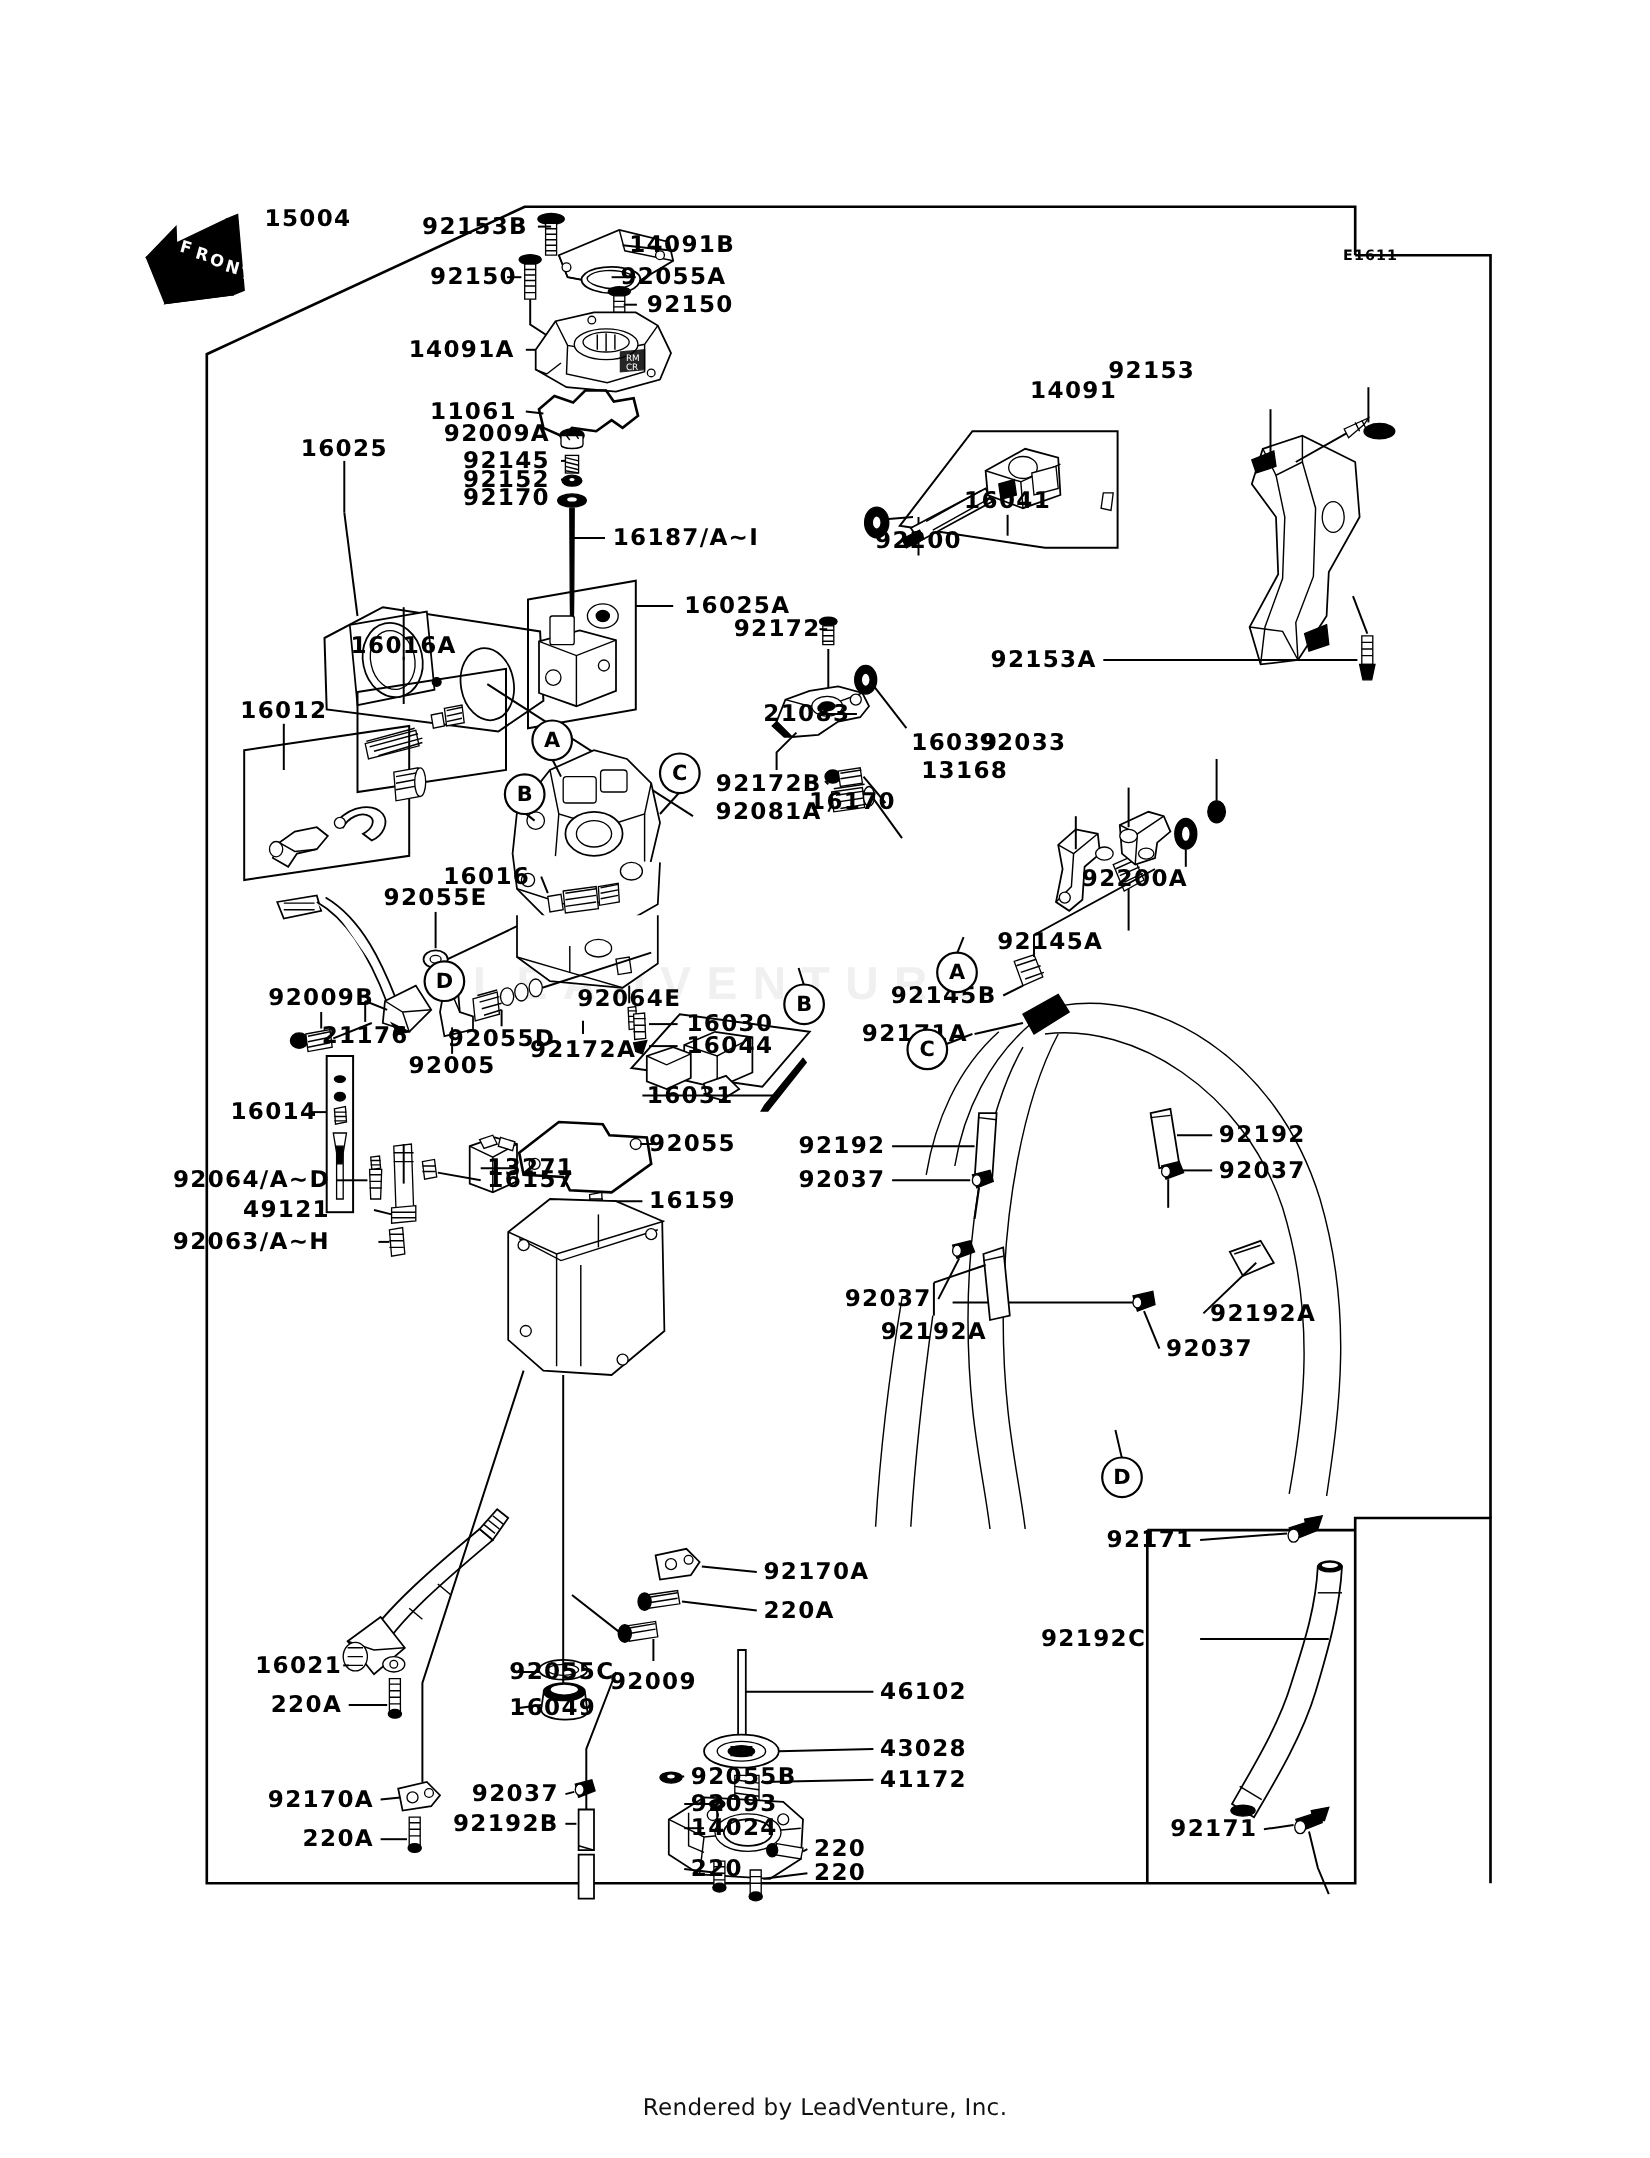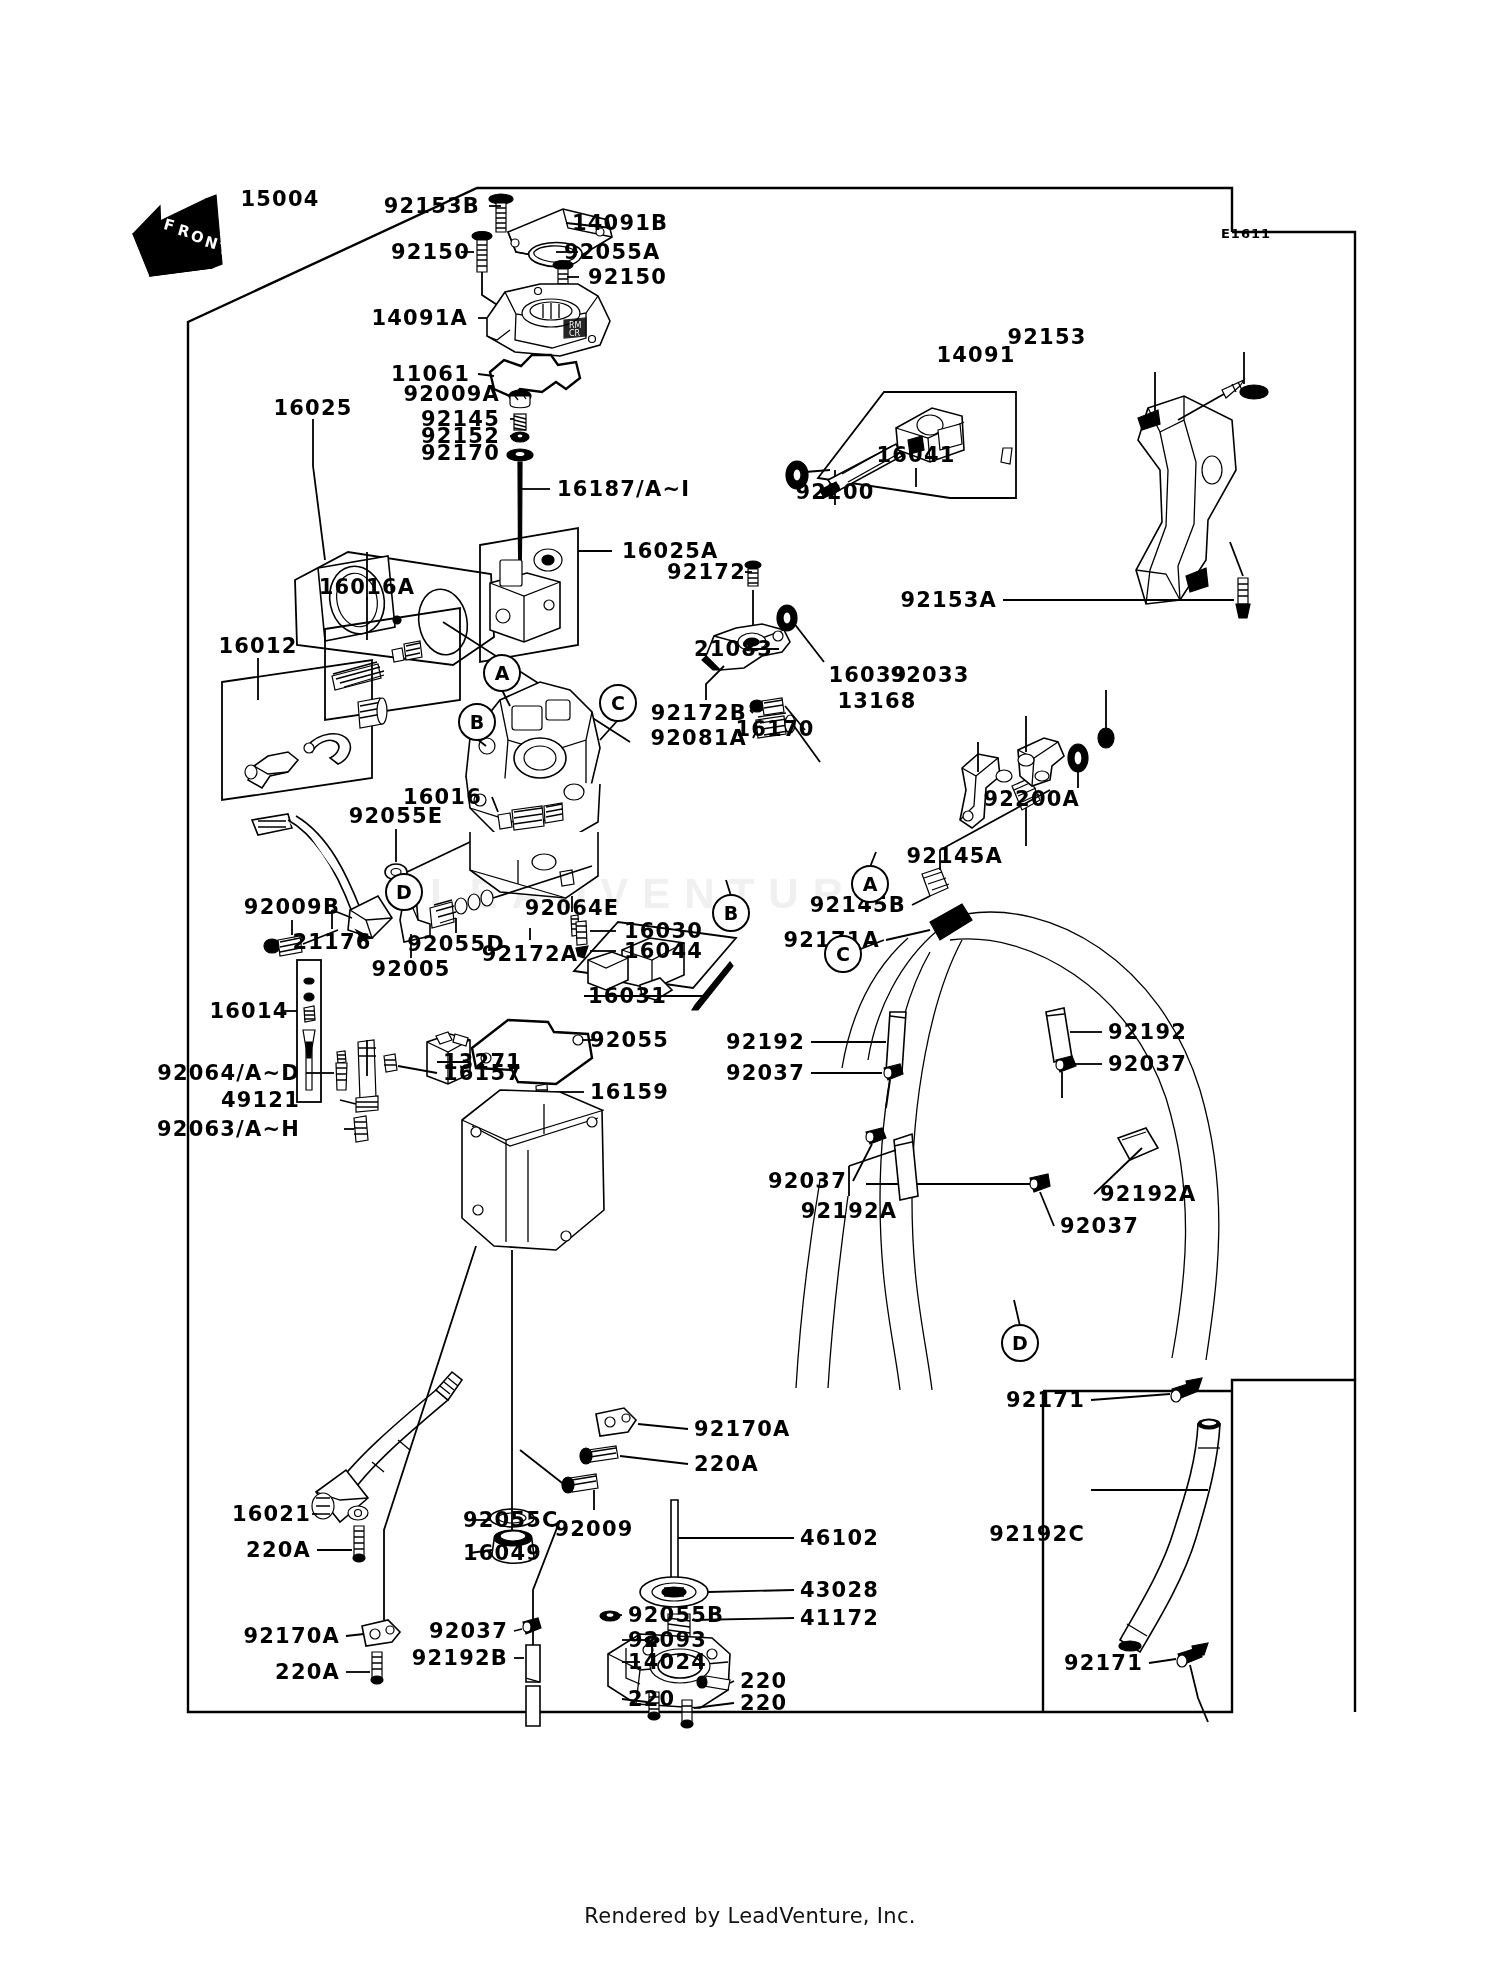--- a/index.html
+++ b/index.html
@@ -919,21 +919,21 @@
       <div class="lbl r" style="left: 880px; top: 940px;">92171A</div>
       <div class="lbl r" style="left: 805px; top: 1042px;">92192</div>
       <div class="lbl r" style="left: 805px; top: 1073px;">92037</div>
       <div class="lbl l" style="left: 1108px; top: 1032px;">92192</div>
       <div class="lbl l" style="left: 1108px; top: 1064px;">92037</div>
       <div class="lbl l" style="left: 1100px; top: 1194px;">92192A</div>
       <div class="lbl l" style="left: 1060px; top: 1226px;">92037</div>
       <div class="lbl c" style="left: 849px; top: 1211px;">92192A</div>
       <div class="lbl r" style="left: 847px; top: 1181px;">92037</div>
       <div class="lbl r" style="left: 1085px; top: 1400px;">92171</div>
-      <div class="lbl r" style="left: 1085px; top: 1490px; margin-top: 44px;">92192C</div>
+      <div class="lbl r" style="left: 1042px; top: 1490px;">92192C</div>
       <div class="lbl r" style="left: 1143px; top: 1663px;">92171</div>
     </div>
   <div id="refs-layer">
       <div class="ref" style="left: 502px; top: 673px;">A</div>
       <div class="ref" style="left: 477px; top: 722px;">B</div>
       <div class="ref" style="left: 618px; top: 703px;">C</div>
       <div class="ref" style="left: 404px; top: 892px;">D</div>
       <div class="ref" style="left: 870px; top: 884px;">A</div>
       <div class="ref" style="left: 731px; top: 913px;">B</div>
       <div class="ref" style="left: 843px; top: 954px;">C</div>

